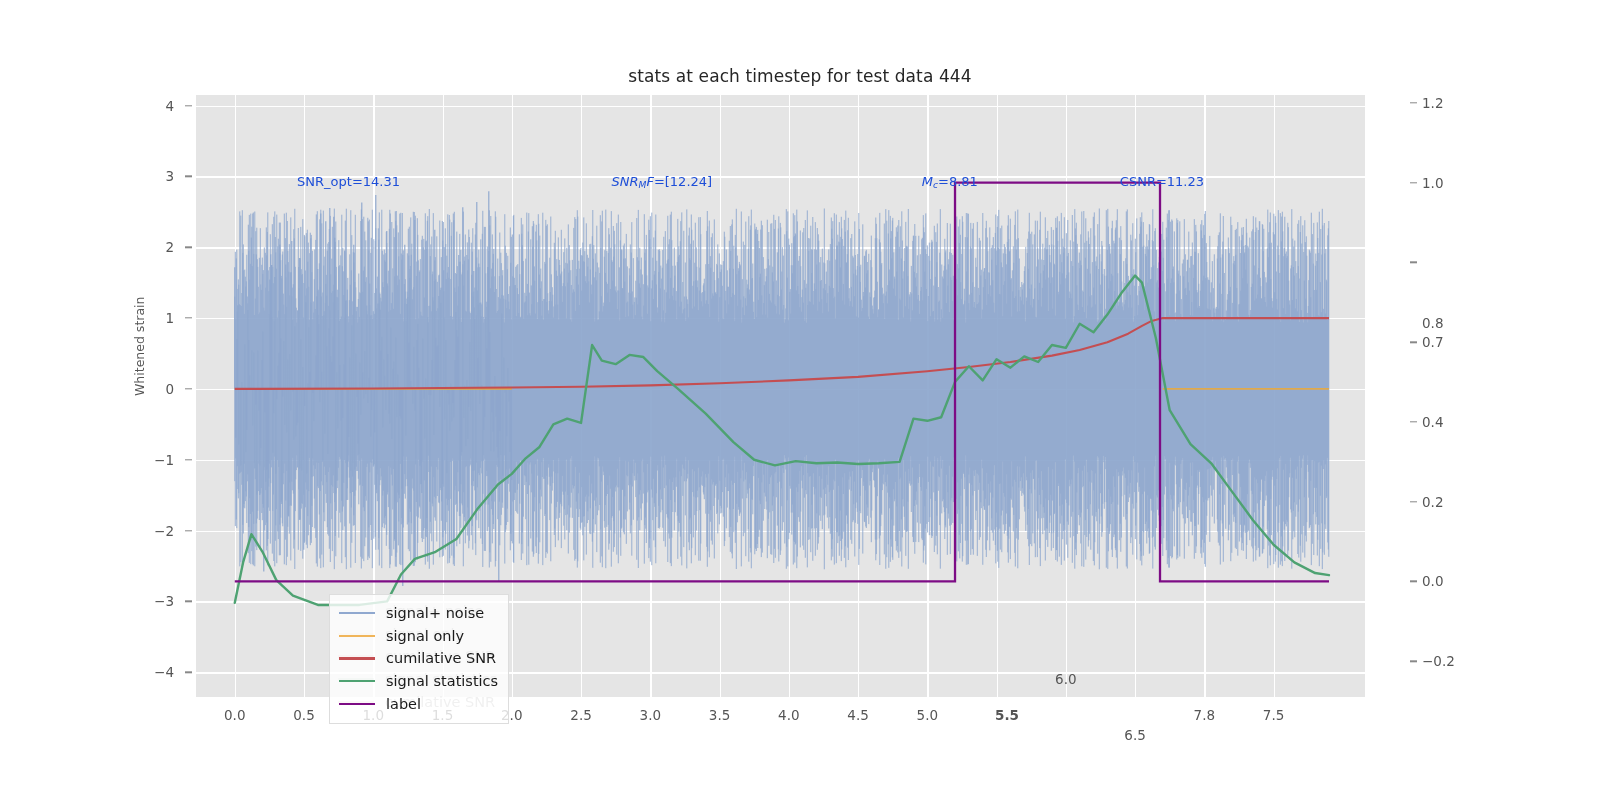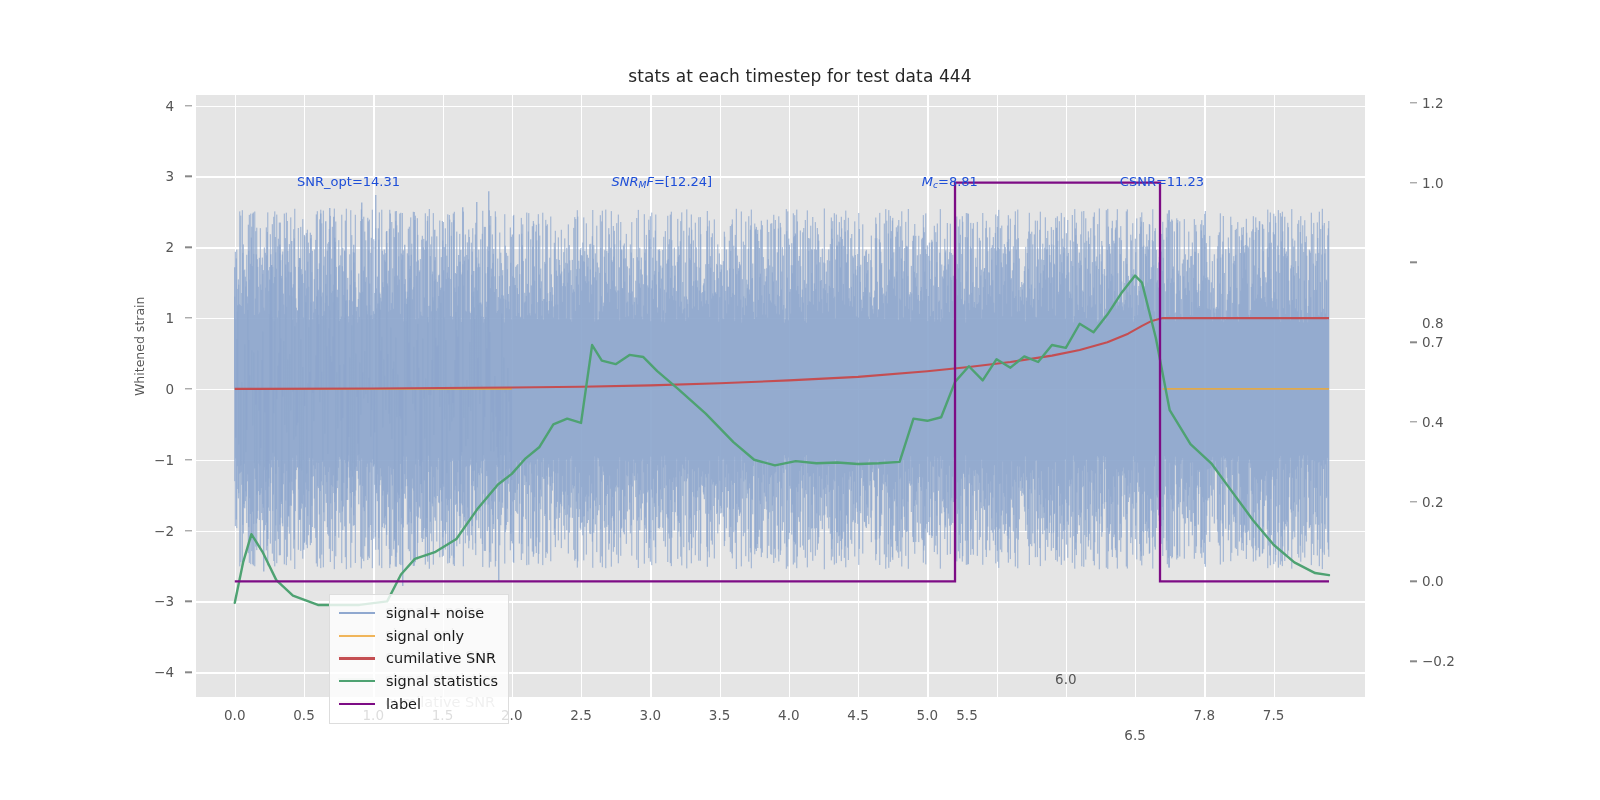--- a/index.html
+++ b/index.html
@@ -257,21 +257,21 @@
       <div class="xtick" style="left: 304.036px; top: 707px;">0.5</div>
       <div class="xtick" style="left: 373.289px; top: 707px;">1.0</div>
       <div class="xtick" style="left: 442.543px; top: 707px;">1.5</div>
       <div class="xtick" style="left: 511.796px; top: 707px;">2.0</div>
       <div class="xtick" style="left: 581.05px; top: 707px;">2.5</div>
       <div class="xtick" style="left: 650.303px; top: 707px;">3.0</div>
       <div class="xtick" style="left: 719.557px; top: 707px;">3.5</div>
       <div class="xtick" style="left: 788.81px; top: 707px;">4.0</div>
       <div class="xtick" style="left: 858.064px; top: 707px;">4.5</div>
       <div class="xtick" style="left: 927.318px; top: 707px;">5.0</div>
-      <div class="xtick" style="left: 967px; top: 707px;">5.5</div>
+      <div class="xtick" style="left: 1007px; top: 707px; font-weight: bold;">5.5</div>
       <div class="xtick" style="left: 1065.82px; top: 671px;">6.0</div>
       <div class="xtick" style="left: 1135.08px; top: 707px; margin-top: 20px;">6.5</div>
       <div class="xtick" style="left: 1204.33px; top: 707px;">7.8</div>
       <div class="xtick" style="left: 1273.59px; top: 707px;">7.5</div>
     </div>
 
   <div id="legend-ghost">
       <div class="ghost-row">
         <span class="ghost-sw" style="background: rgb(143, 168, 207);"></span>
         <span class="ghost-label">signal+ noise</span>

